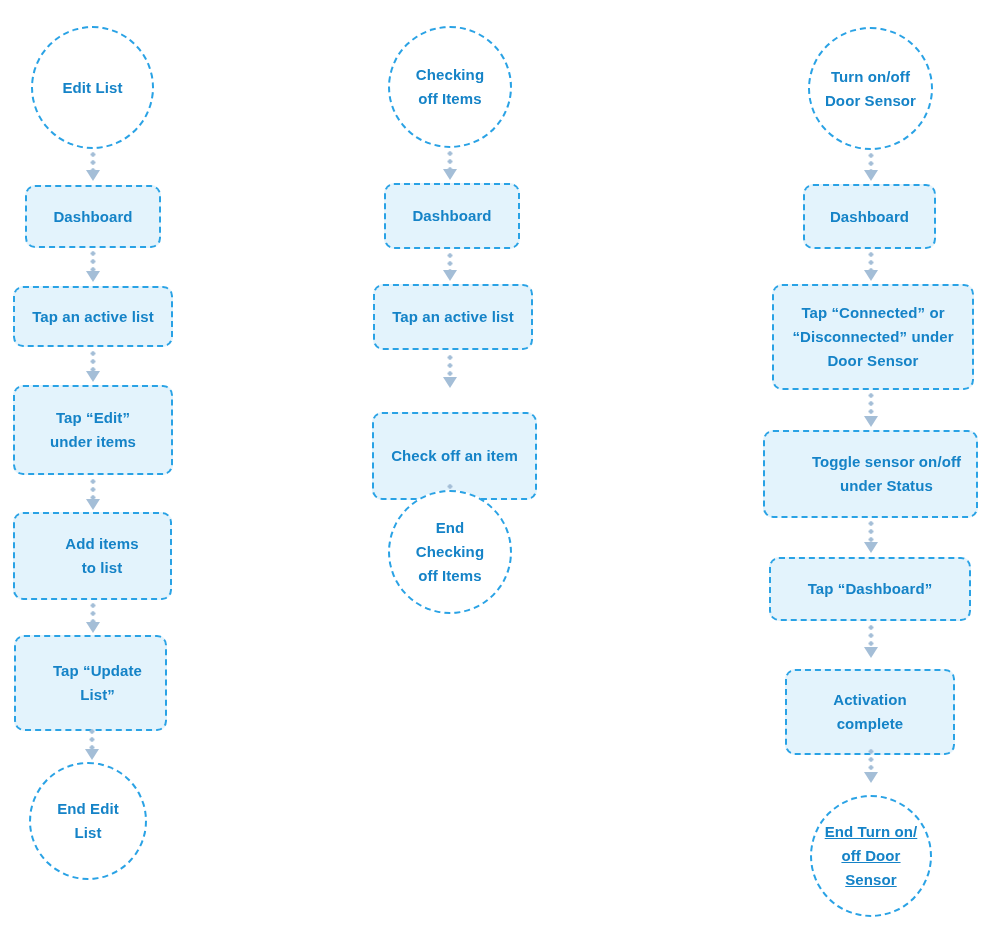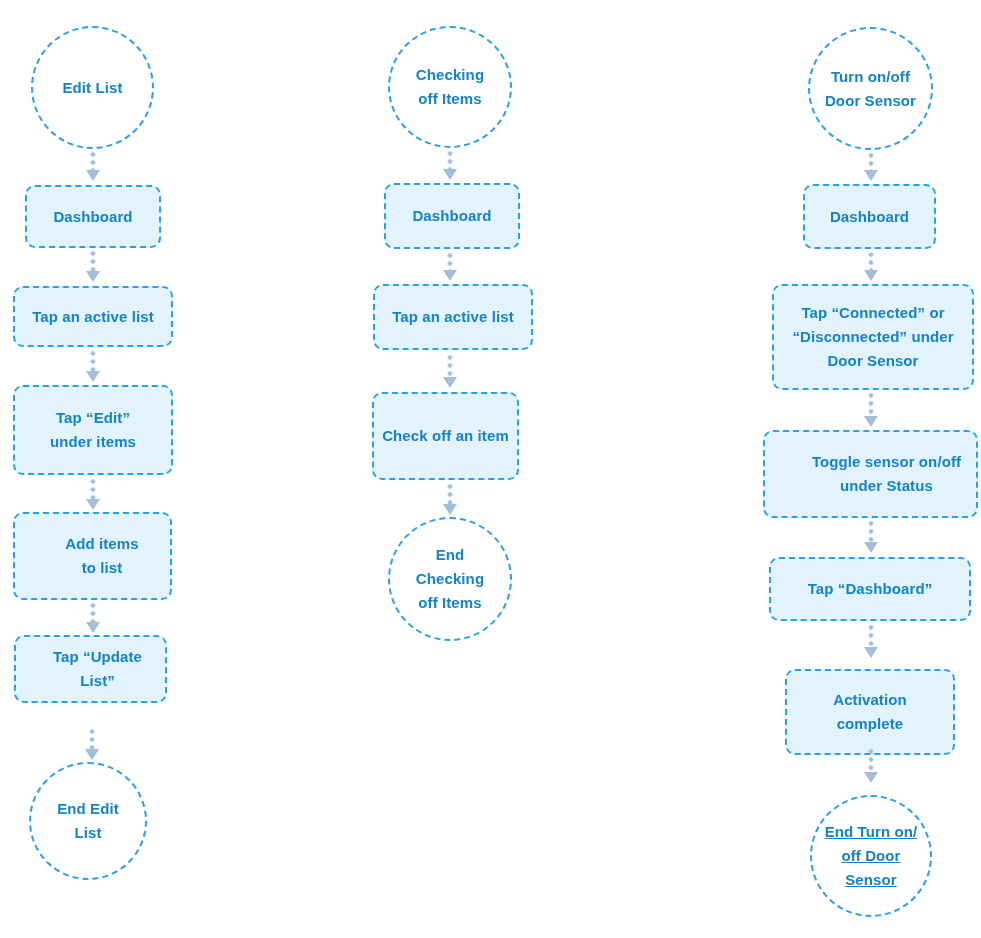--- a/index.html
+++ b/index.html
@@ -92,43 +92,43 @@
     <div class="arrow" style="left:93px;top:351px;height:31px;"></div>
 
     <div class="node step" style="left:13px;top:385px;width:160px;height:90px;border-radius:10px;">Tap “Edit”
 under items</div>
     <div class="arrow" style="left:93px;top:479px;height:31px;"></div>
 
     <div class="node step" style="left:13px;top:512px;width:159px;height:88px;padding-left:27px;">Add items
 to list</div>
     <div class="arrow" style="left:93px;top:603px;height:30px;"></div>
 
-    <div class="node step" style="left:14px;top:635px;width:153px;height:68px;padding-left:22px;">Tap “Update
+    <div class="node step" style="left:14px;top:635px;width:153px;height:96px;padding-left:22px;">Tap “Update
 List”</div>
     <div class="arrow" style="left:92px;top:729px;height:31px;"></div>
 
     <div class="node terminal" style="left:29px;top:762px;width:118px;height:118px;">End Edit
 List</div>
   </div>
 
   <div>
     <div class="node terminal" style="left:388px;top:26px;width:124px;height:122px;">Checking
 off Items</div>
     <div class="arrow" style="left:450px;top:151px;height:29px;"></div>
 
     <div class="node step" style="left:384px;top:183px;width:136px;height:66px;">Dashboard</div>
     <div class="arrow" style="left:450px;top:253px;height:28px;"></div>
 
     <div class="node step" style="left:373px;top:284px;width:160px;height:66px;">Tap an active list</div>
     <div class="arrow" style="left:450px;top:355px;height:33px;"></div>
 
-    <div class="node step" style="left:372px;top:392px;width:147px;height:88px;">Check off an item</div>
+    <div class="node step" style="left:372px;top:412px;width:165px;height:88px;">Check off an item</div>
     <div class="arrow" style="left:450px;top:484px;height:31px;"></div>
 
-    <div class="node terminal" style="left:388px;top:517px;width:124px;height:124px;">End
+    <div class="node terminal" style="left:388px;top:490px;width:124px;height:124px;">End
 Checking
 off Items</div>
   </div>
 
   <div>
     <div class="node terminal" style="left:808px;top:27px;width:125px;height:123px;">Turn on/off
 Door Sensor</div>
     <div class="arrow" style="left:871px;top:153px;height:28px;"></div>
 
     <div class="node step" style="left:803px;top:184px;width:133px;height:65px;">Dashboard</div>

